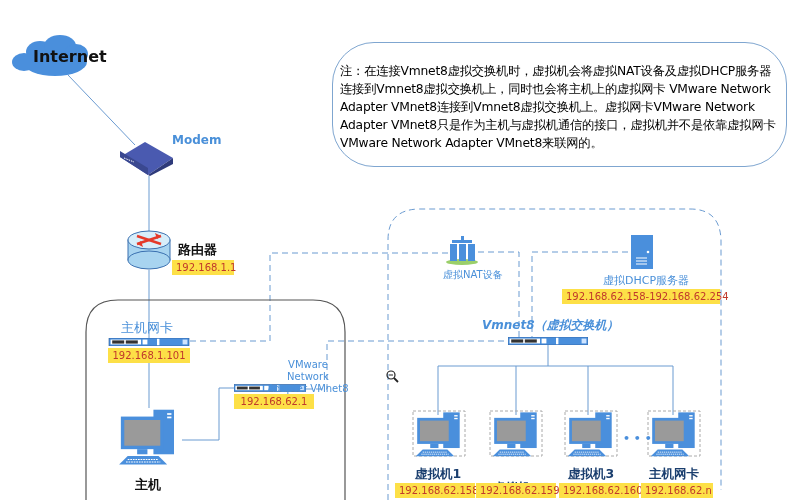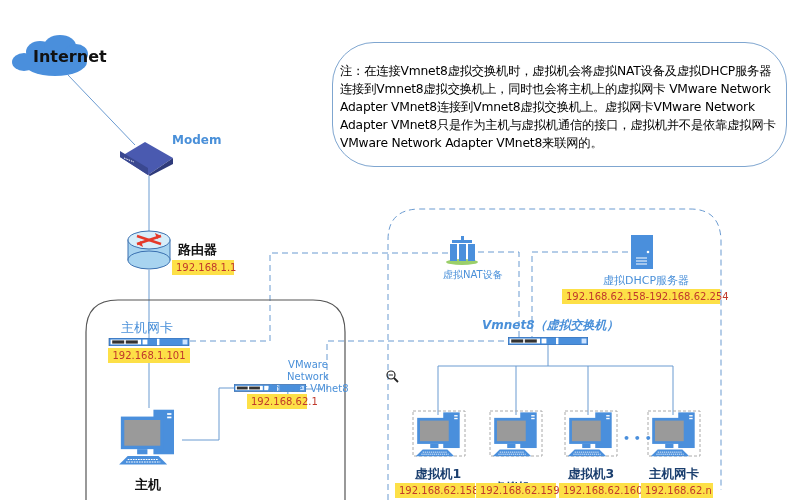--- a/index.html
+++ b/index.html
@@ -140,21 +140,21 @@
 <div class="abs lbl-black" style="left:178px;top:241px;font-size:13px;">路由器</div>
 <div class="ip" style="left:172px;top:260px;width:62px;">192.168.1.1</div>
 
 <div class="abs lbl-blue" style="left:121px;top:319px;font-size:13px;">主机网卡</div>
 <div class="ip" style="left:108px;top:348px;width:82px;">192.168.1.101</div>
 
 <div class="abs lbl-blue" style="left:231px;top:359px;font-size:10px;line-height:12px;text-align:center;width:82px;margin-left:36px;">
   <div>VMware Network</div>
   <div>Adapter VMnet8</div>
 </div>
-<div class="ip" style="left:234px;top:394px;width:60px;margin-left:13px;">192.168.62.1</div>
+<div class="ip" style="left:234px;top:394px;width:80px;">192.168.62.1</div>
 
 <div class="abs lbl-black" style="left:135px;top:476px;font-size:13px;">主机</div>
 
 <div class="note"></div>
 <div class="note-text">注：在连接Vmnet8虚拟交换机时，虚拟机会将虚拟NAT设备及虚拟DHCP服务器连接到Vmnet8虚拟交换机上，同时也会将主机上的虚拟网卡 VMware Network Adapter VMnet8连接到Vmnet8虚拟交换机上。虚拟网卡VMware Network Adapter VMnet8只是作为主机与虚拟机通信的接口，虚拟机并不是依靠虚拟网卡VMware Network Adapter VMnet8来联网的。</div>
 
 <div class="abs lbl-blue" style="left:443px;top:268px;font-size:10px;">虚拟NAT设备</div>
 <div class="abs lbl-blue" style="left:603px;top:273px;font-size:11px;">虚拟DHCP服务器</div>
 <div class="ip" style="left:562px;top:289px;width:158px;">192.168.62.158-192.168.62.254</div>
 

